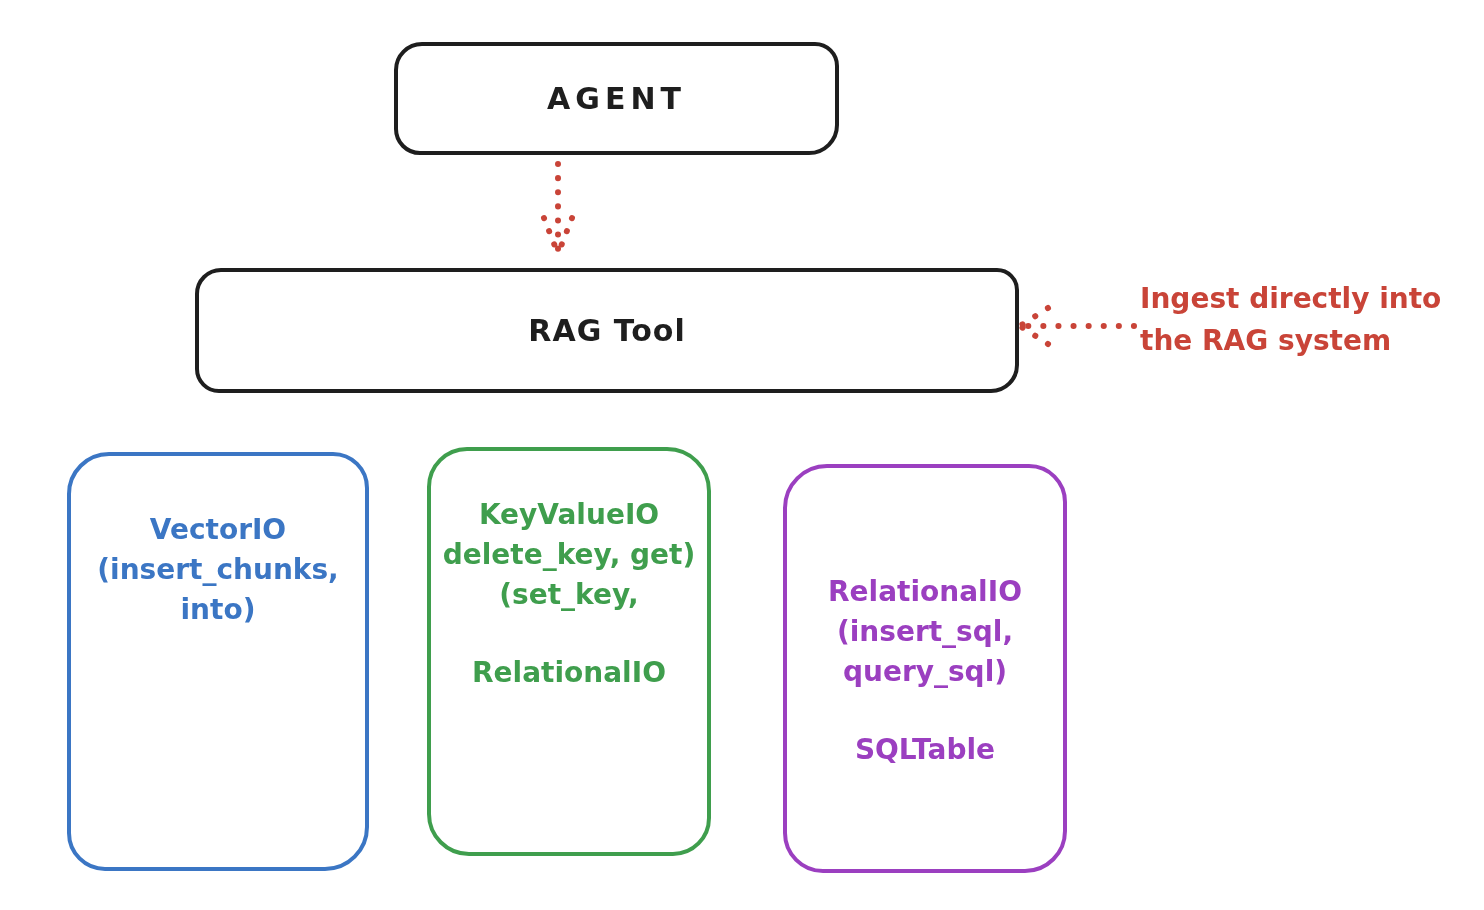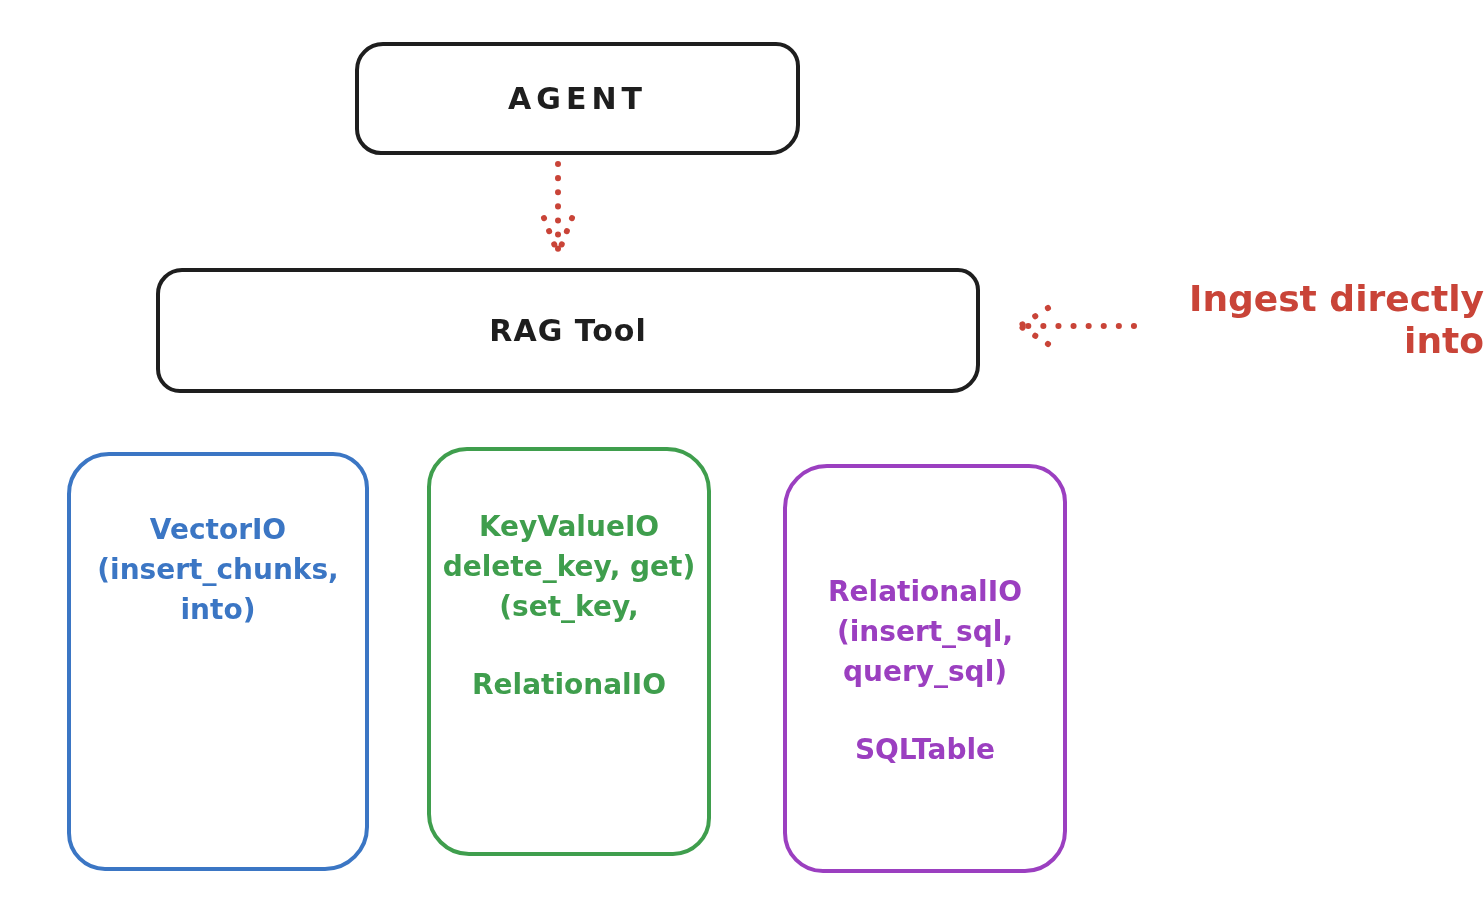--- a/index.html
+++ b/index.html
@@ -12,20 +12,21 @@
     font-family: "DejaVu Sans", sans-serif;
     overflow: hidden;
   }
   .node {
     position: absolute;
     border: 4px solid #1e1e1e;
     background: #ffffff;
     display: flex;
     align-items: center;
     justify-content: center;
+    margin-left: 39px;
   }
   .agent-box {
     left: 355px; top: 42px; width: 445px; height: 113px;
     border-radius: 28px 24px 30px 26px;
   }
   .agent-label {
     font-size: 30px; font-weight: bold; letter-spacing: 5px;
     color: #1e1e1e;
   }
   .rag-box {
@@ -34,23 +35,23 @@
     text-align: right;
   }
   .rag-label {
     font-size: 30px; font-weight: bold; letter-spacing: 1px;
     color: #1e1e1e;
   }
   .arrow-svg { position: absolute; }
   .annotation {
     position: absolute;
     left: 1140px; top: 278px; width: 344px;
-    text-align: right;
+    text-align: left;
     color: #c94438;
-    font-size: 36px; font-weight: bold;
+    font-size: 28px; font-weight: bold;
     line-height: 42px;
   }
   .store-box {
     position: absolute;
     border-width: 4px;
     border-style: solid;
     background: #ffffff;
     display: flex;
     flex-direction: column;
     align-items: center;
@@ -62,21 +63,21 @@
   .store-vector {
     left: 67px; top: 452px; width: 302px; height: 419px;
     border-color: #3b76c4; color: #3b76c4;
     border-radius: 42px 36px 44px 38px;
     padding-top: 54px;
   }
   .store-keyvalue {
     left: 427px; top: 447px; width: 284px; height: 409px;
     border-color: #3f9e4d; color: #3f9e4d;
     border-radius: 40px 44px 38px 42px;
-    padding-top: 56px;
+    padding-top: 44px;
   }
   .store-relational {
     left: 783px; top: 448px; width: 284px; height: 409px;
     border-color: #9b3fc0; color: #9b3fc0;
     border-radius: 44px 38px 42px 40px;
     padding-top: 104px;
     margin-top: 16px;
   }
   .spacer { height: 38px; }
 </style>
@@ -104,20 +105,21 @@
   <svg class="arrow-svg" style="left:1012px; top:300px;" width="130" height="52" viewBox="0 0 130 52">
     <g stroke="#c94438" stroke-width="6" stroke-linecap="round" stroke-dasharray="0.1 15" fill="none">
       <path d="M122 26 L10 26"></path>
       <path d="M36 8 L8 26"></path>
       <path d="M36 44 L8 26"></path>
     </g>
   </svg>
 
   <div class="annotation">
     <div>Ingest directly into</div>
+    <div>the RAG system</div>
   </div>
 
   <div class="store-box store-vector">
     <div>VectorIO</div>
     <div>(insert_chunks,</div>
     <div>into)</div>
     <div class="spacer"></div>
   </div>
 
   <div class="store-box store-keyvalue">

